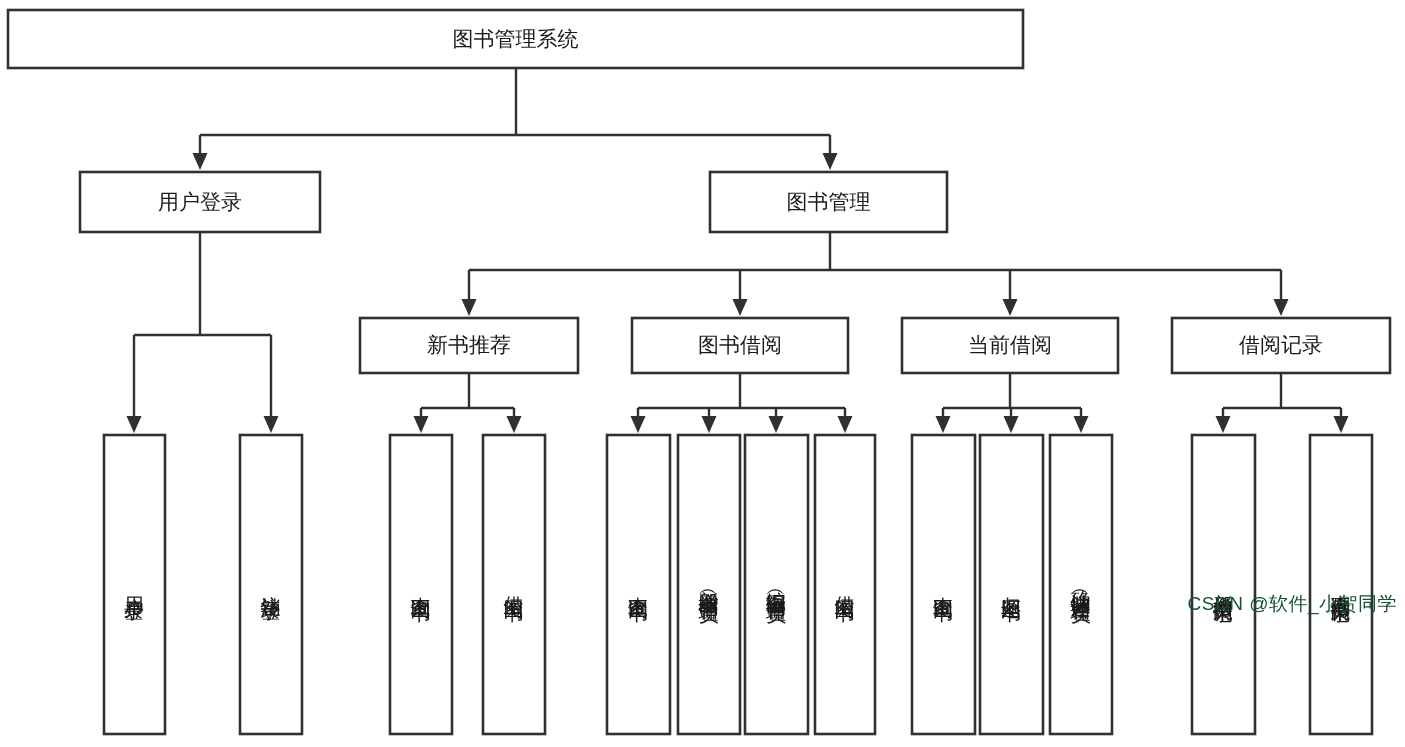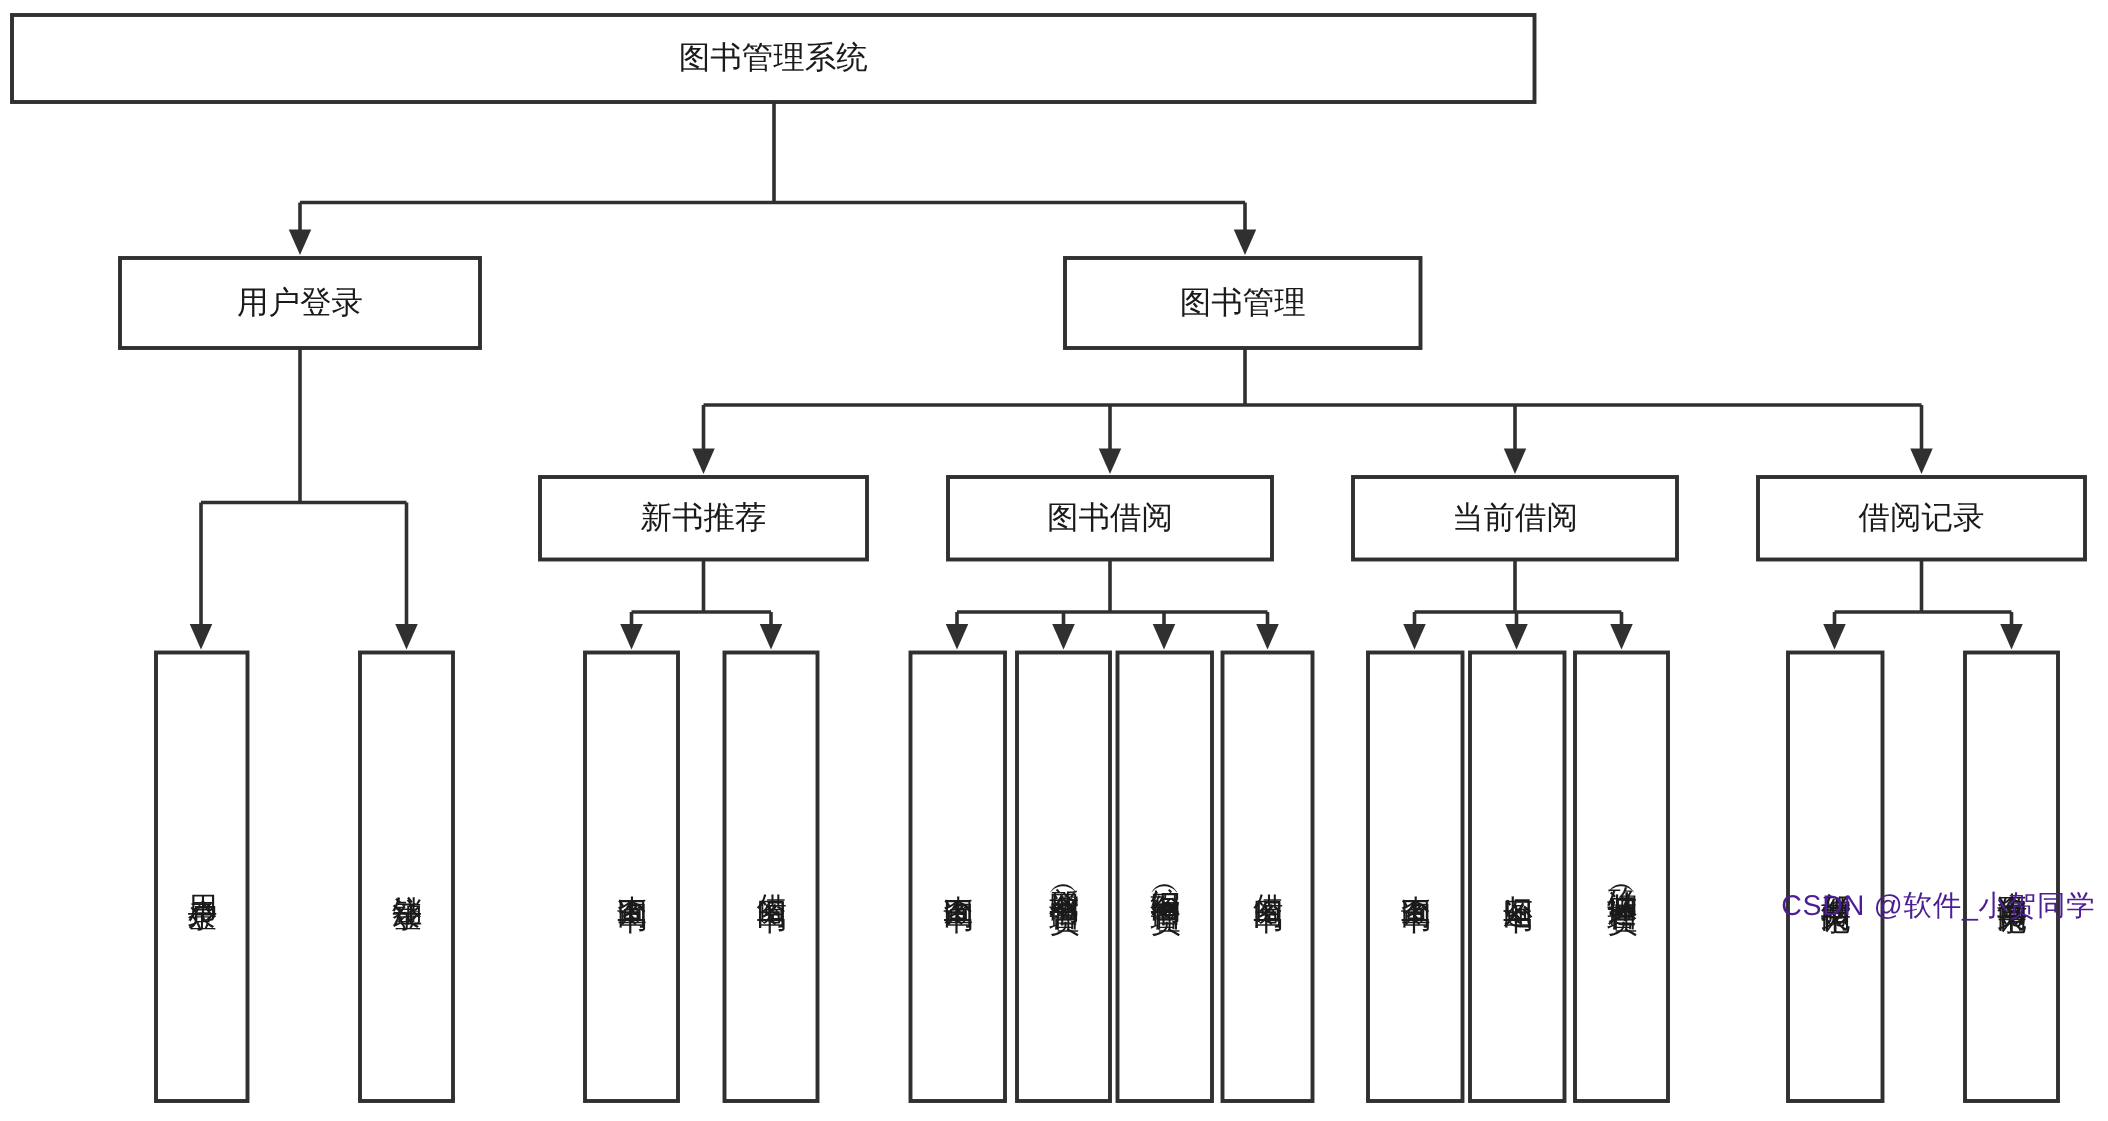--- a/index.html
+++ b/index.html
@@ -59,21 +59,21 @@
   .arrow-head {
     fill: #303030;
     stroke: none;
   }
   .watermark {
     position: absolute;
     right: 8px;
     bottom: 6px;
     font-family: "Liberation Sans", "DejaVu Sans", sans-serif;
     font-size: 19px;
-    color: #4c1d95;
+    color: #14532d;
     letter-spacing: 0.5px;
     white-space: nowrap;
     user-select: none;
   }
 </style>
 </head>
 <body>
 
 <div id="diagram-root">
   <svg id="flowchart" viewBox="0 0 1405 747">

